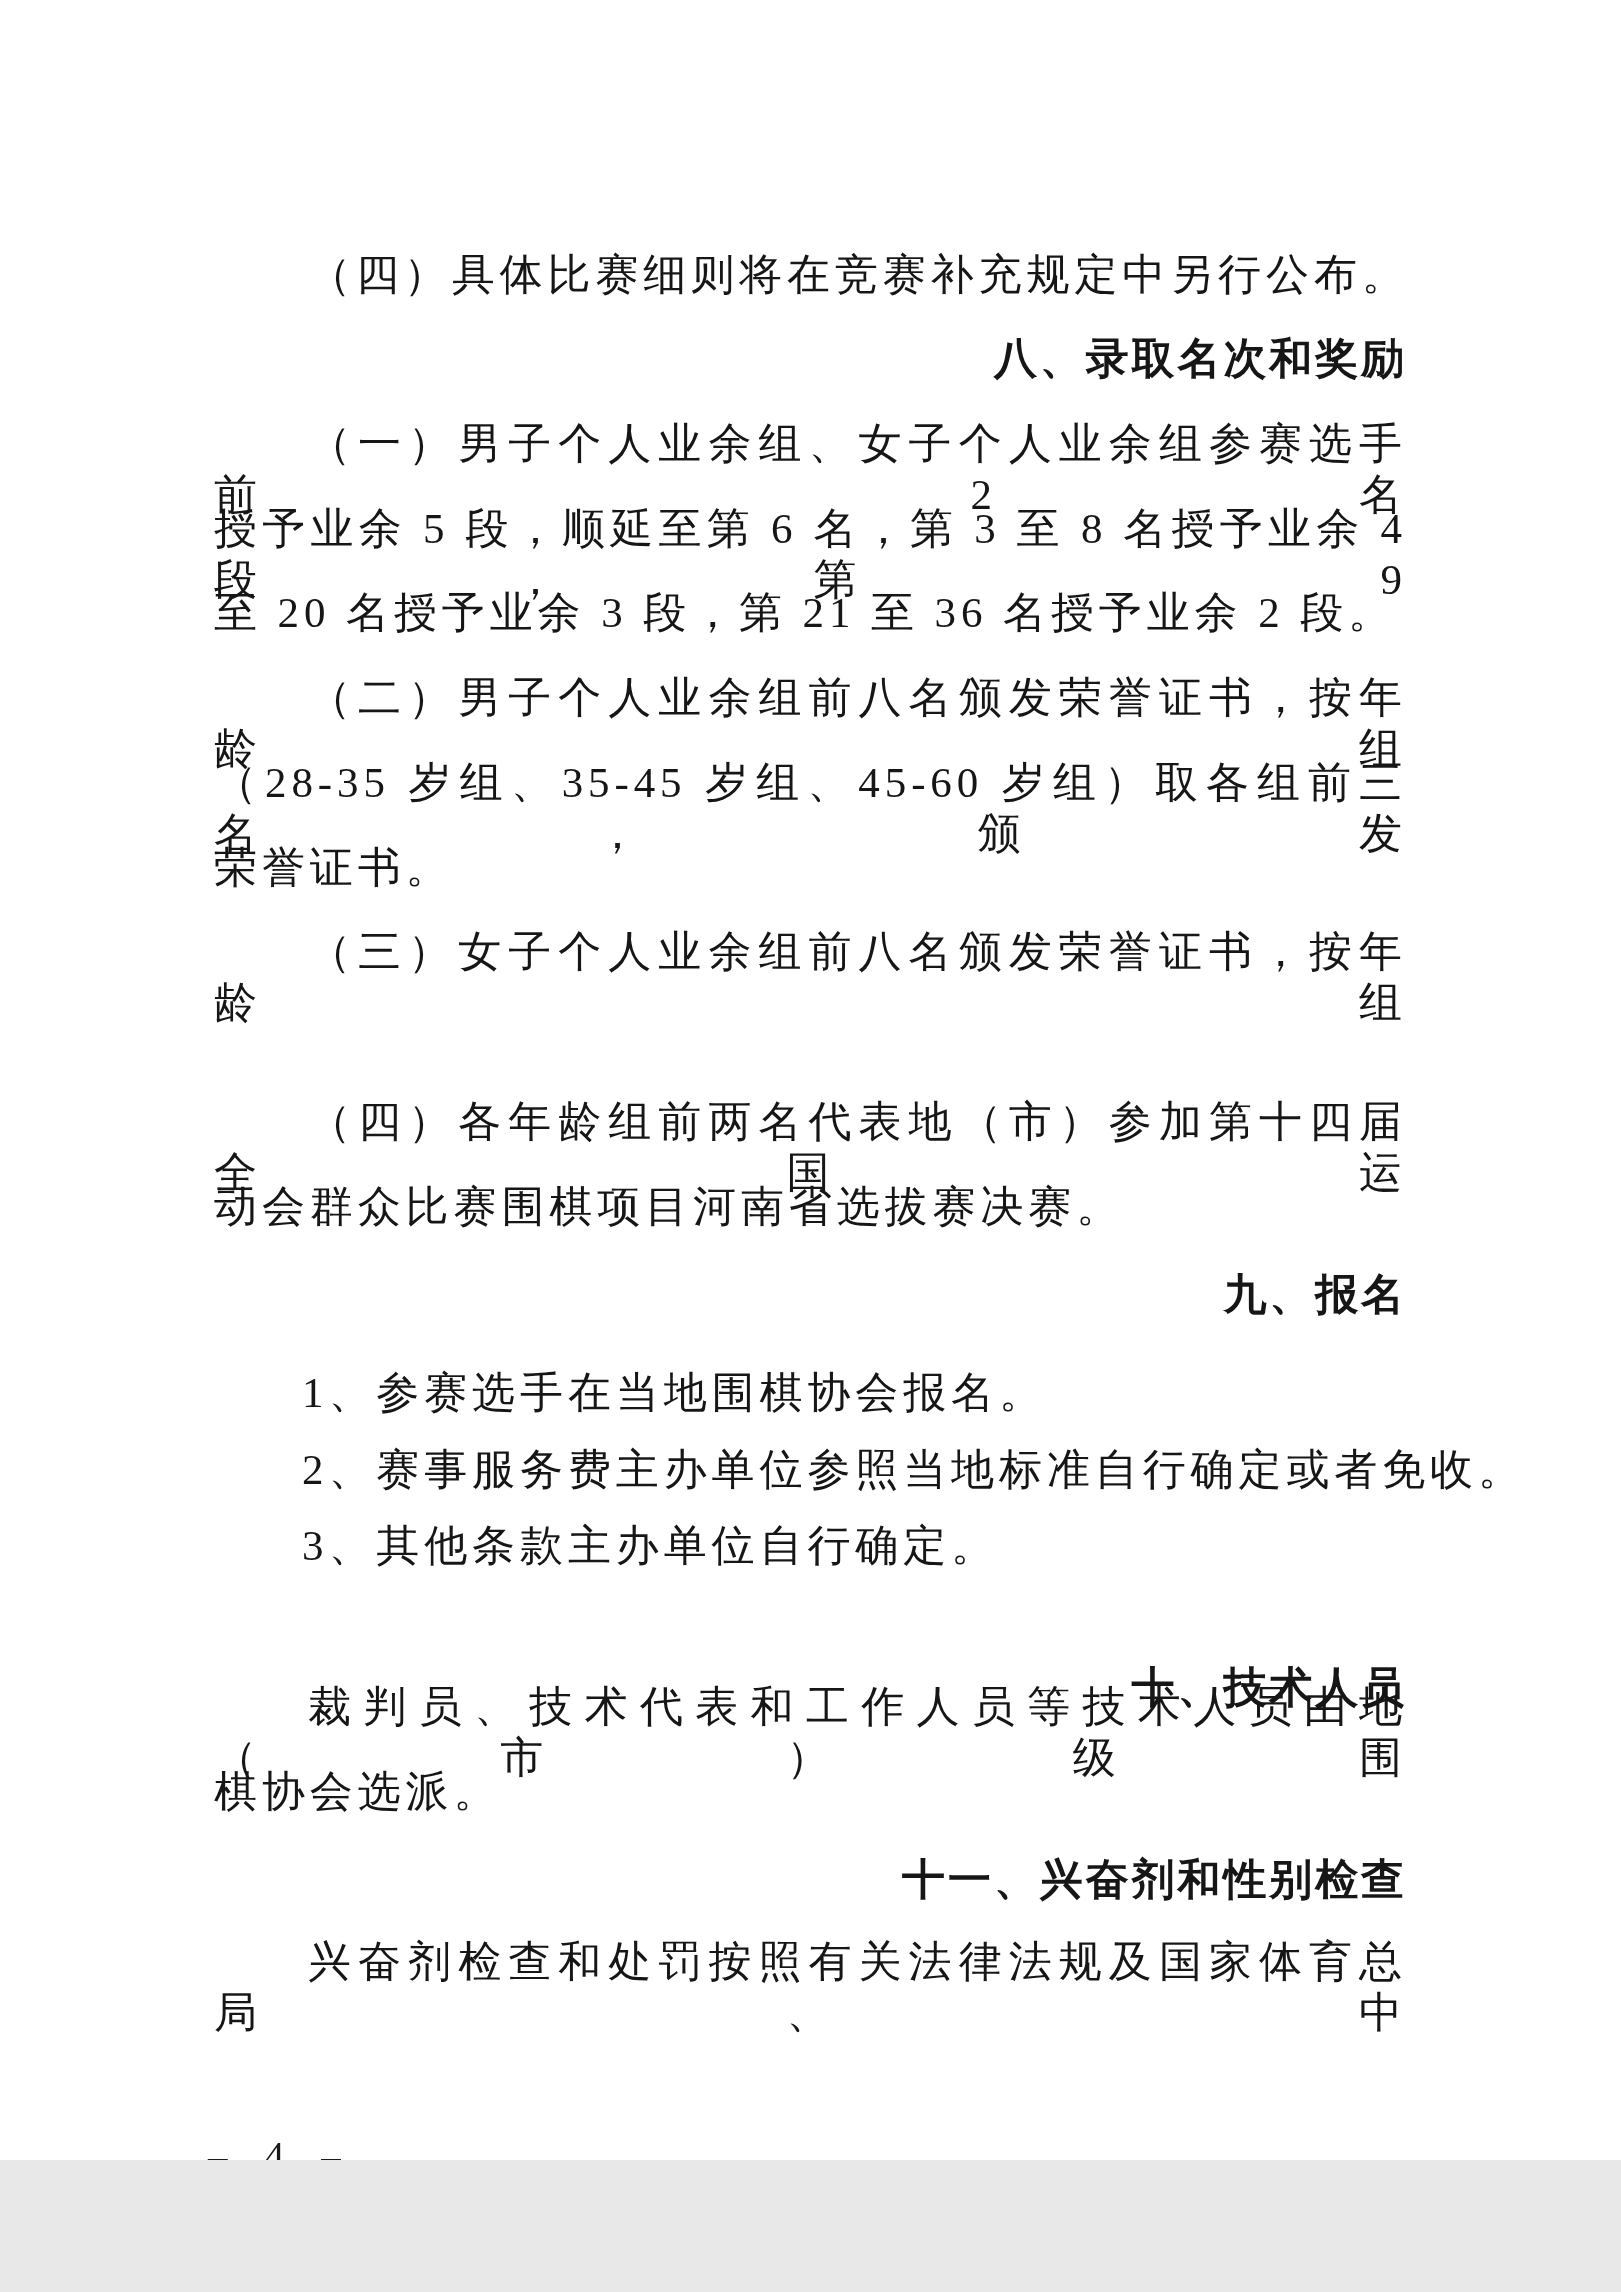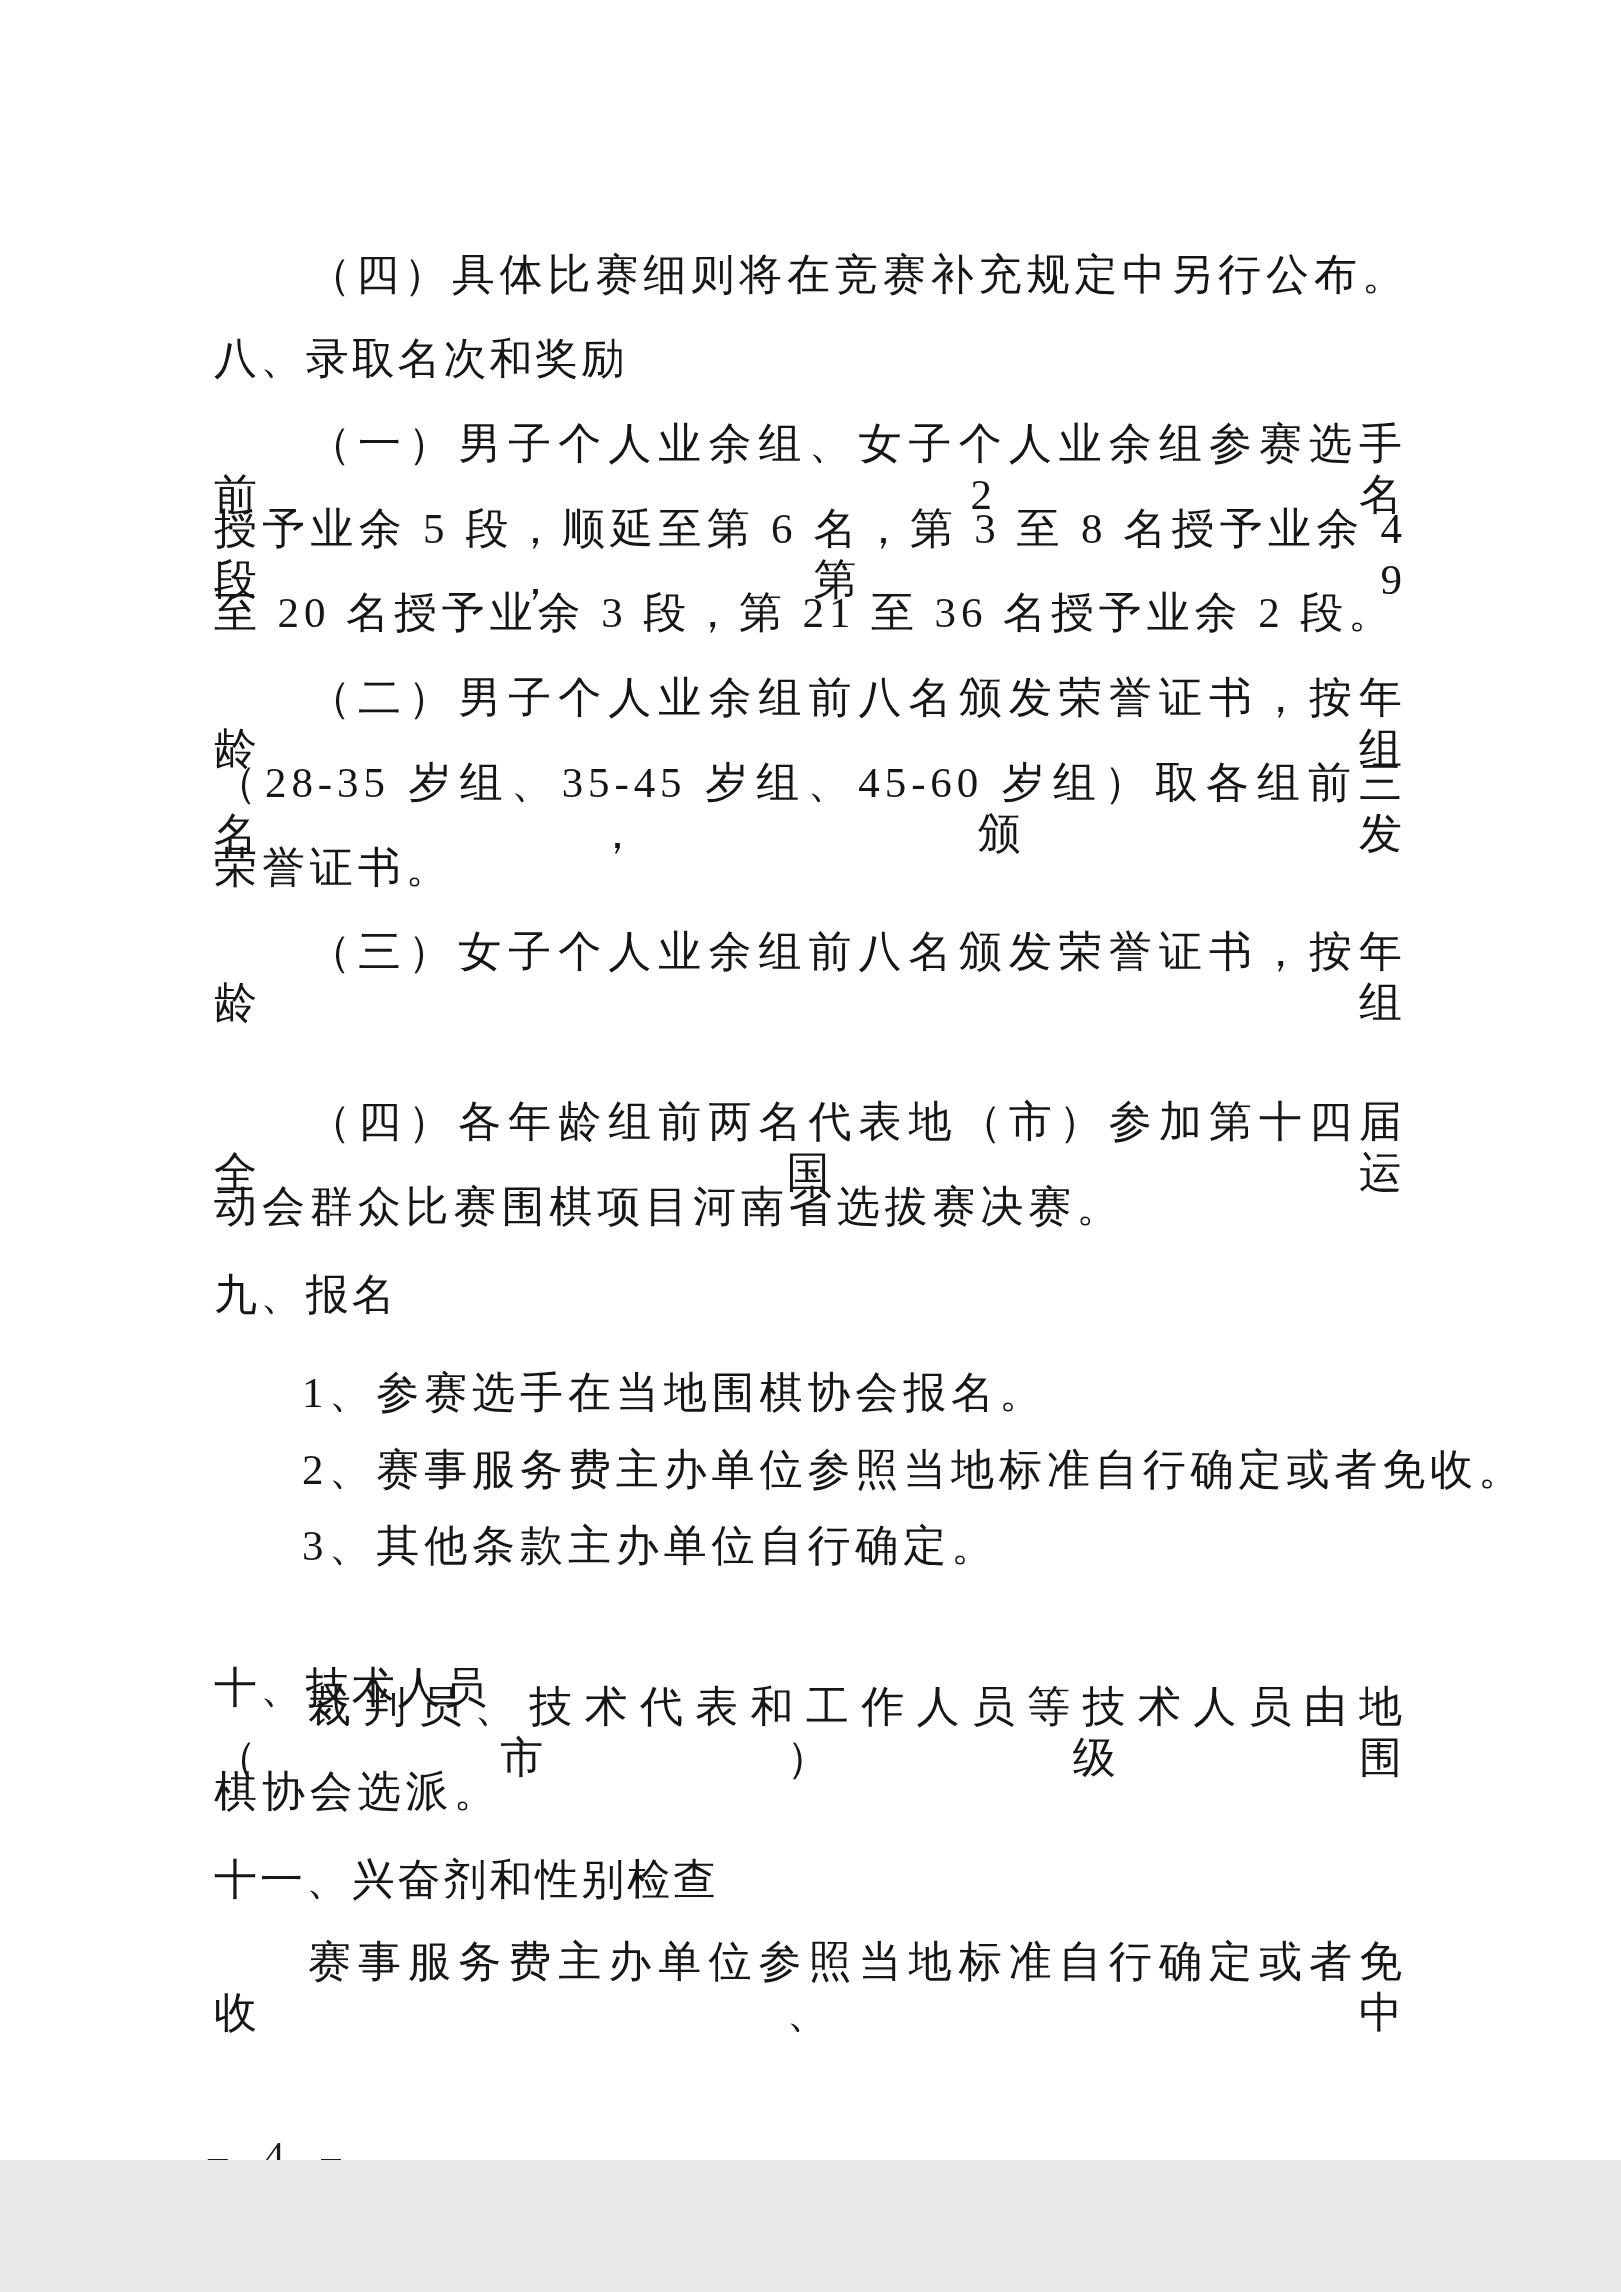--- a/index.html
+++ b/index.html
@@ -36,22 +36,23 @@
   .t-para-start, .t-para-single {
     text-indent: 94px;
   }
   
   .t-list-item {
     text-indent: 88px;
   }
   
   .t-heading {
     font-family: "Liberation Sans", sans-serif;
-    font-weight: normal;
+    font-weight: bold;
     letter-spacing: 2.9px;
+    text-align: right;
   }
   .page-number {
     position: absolute;
     left: 208px;
     top: 2133px;
     font-size: 39px;
     line-height: 45px;
     letter-spacing: 13.7px;
     color: #1a1a1a;
   }
@@ -72,17 +73,17 @@
   <div class="line t-para-start" style="top:1096px">（四）各年龄组前两名代表地（市）参加第十四届全国运</div>
   <div class="line t-body-end" style="top:1181px">动会群众比赛围棋项目河南省选拔赛决赛。</div>
   <div class="line t-heading" style="top:1269px">九、报名</div>
   <div class="line t-list-item" style="top:1367px">1、参赛选手在当地围棋协会报名。</div>
   <div class="line t-list-item" style="top:1444px">2、赛事服务费主办单位参照当地标准自行确定或者免收。</div>
   <div class="line t-list-item" style="top:1520px">3、其他条款主办单位自行确定。</div>
   <div class="line t-heading" style="top:1662px">十、技术人员</div>
   <div class="line t-para-start" style="top:1681px">裁判员、技术代表和工作人员等技术人员由地（市）级围</div>
   <div class="line t-body-end" style="top:1766px">棋协会选派。</div>
   <div class="line t-heading" style="top:1854px">十一、兴奋剂和性别检查</div>
-  <div class="line t-para-start" style="top:1936px">赛事服务费主办单位参照当地标准自行确定或者免收、中</div>
+  <div class="line t-para-start" style="top:1936px">兴奋剂检查和处罚按照有关法律法规及国家体育总局、中</div>
 
   <div class="page-number">– 4 –</div>
 </div>
 
 
 </body></html>

